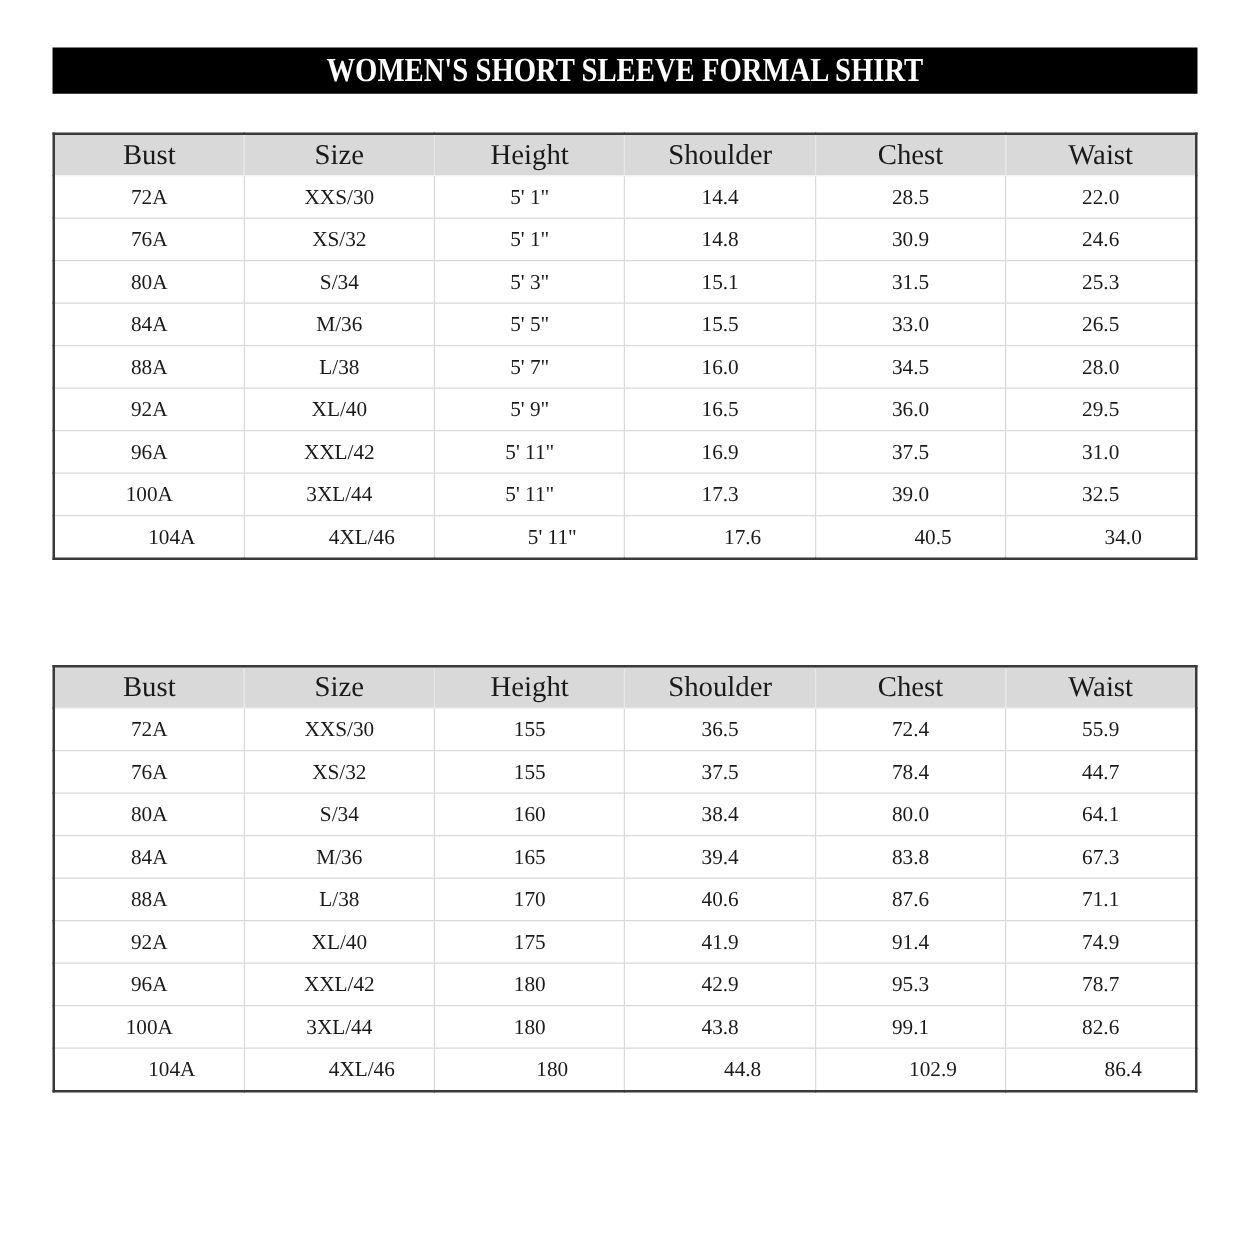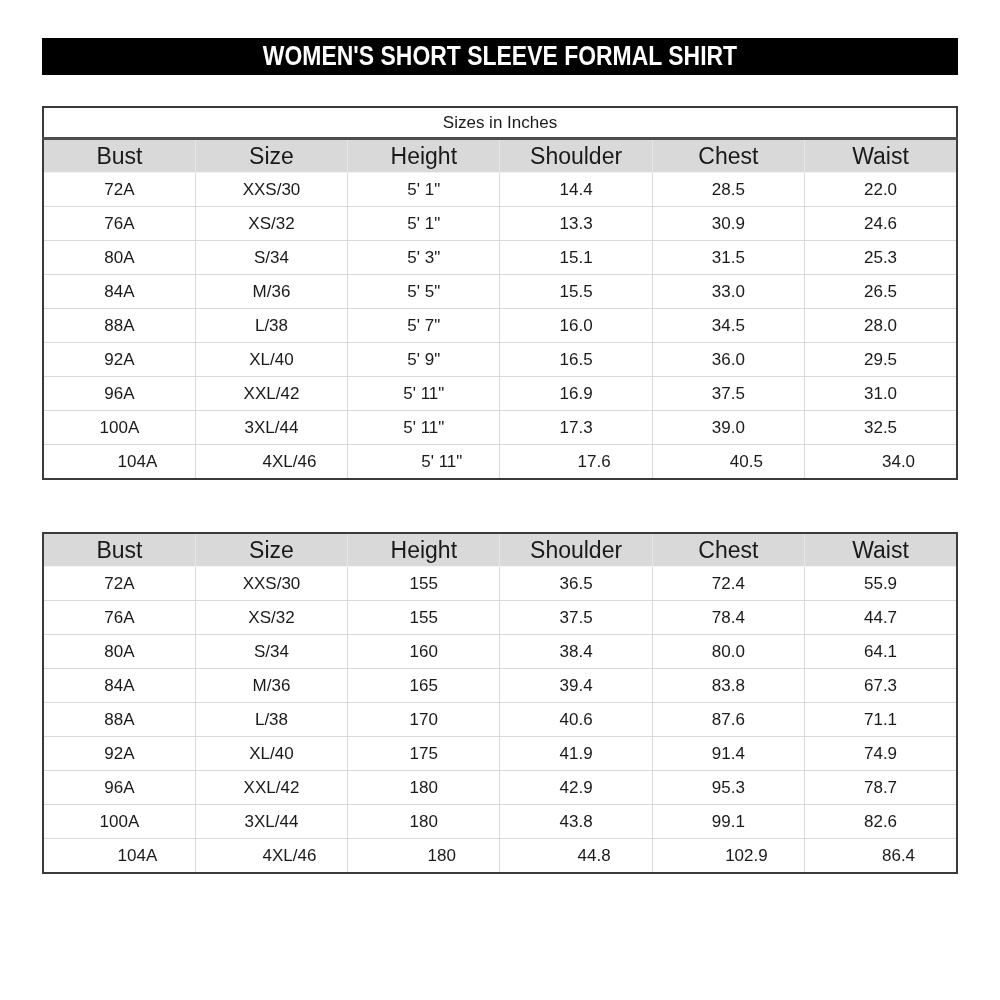--- a/index.html
+++ b/index.html
@@ -1,21 +1,21 @@
 <!DOCTYPE html>
 <html><head>
 <meta charset="utf-8">
 <style>
   html, body { margin: 0; padding: 0; background: #ffffff; }
   .page {
     position: relative;
     width: 1000px;
     height: 1000px;
     background: #ffffff;
-    font-family: Liberation Sans, sans-serif;
+    font-family: Liberation Serif, serif;
     color: #1a1a1a;
     overflow: hidden;
   }
   .banner {
     position: absolute;
     left: 42px;
     top: 38px;
     width: 916px;
     height: 37px;
     background: #000000;
@@ -88,23 +88,20 @@
   <table class="size-table t-0">
     <colgroup>
       <col style="width:16.666%">
         <col style="width:16.666%">
         <col style="width:16.666%">
       <col style="width:16.666%">
         <col style="width:16.666%">
         <col style="width:16.67%">
     </colgroup>
     <thead>
-      <tr>
-        <td colspan="6" class="table-title">Sizes in Inches</td>
-      </tr>
       <tr class="header-row">
           <th>Bust</th>
           <th>Size</th>
           <th>Height</th>
           <th>Shoulder</th>
           <th>Chest</th>
           <th>Waist</th>
         </tr>
     </thead>
     <tbody>
@@ -113,21 +110,21 @@
           <td>XXS/30</td>
           <td>5' 1"</td>
           <td>14.4</td>
           <td>28.5</td>
           <td>22.0</td>
         </tr>
         <tr>
           <td>76A</td>
           <td>XS/32</td>
           <td>5' 1"</td>
-          <td>13.3</td>
+          <td>14.8</td>
           <td>30.9</td>
           <td>24.6</td>
         </tr>
         <tr>
           <td>80A</td>
           <td>S/34</td>
           <td>5' 3"</td>
           <td>15.1</td>
           <td>31.5</td>
           <td>25.3</td>

